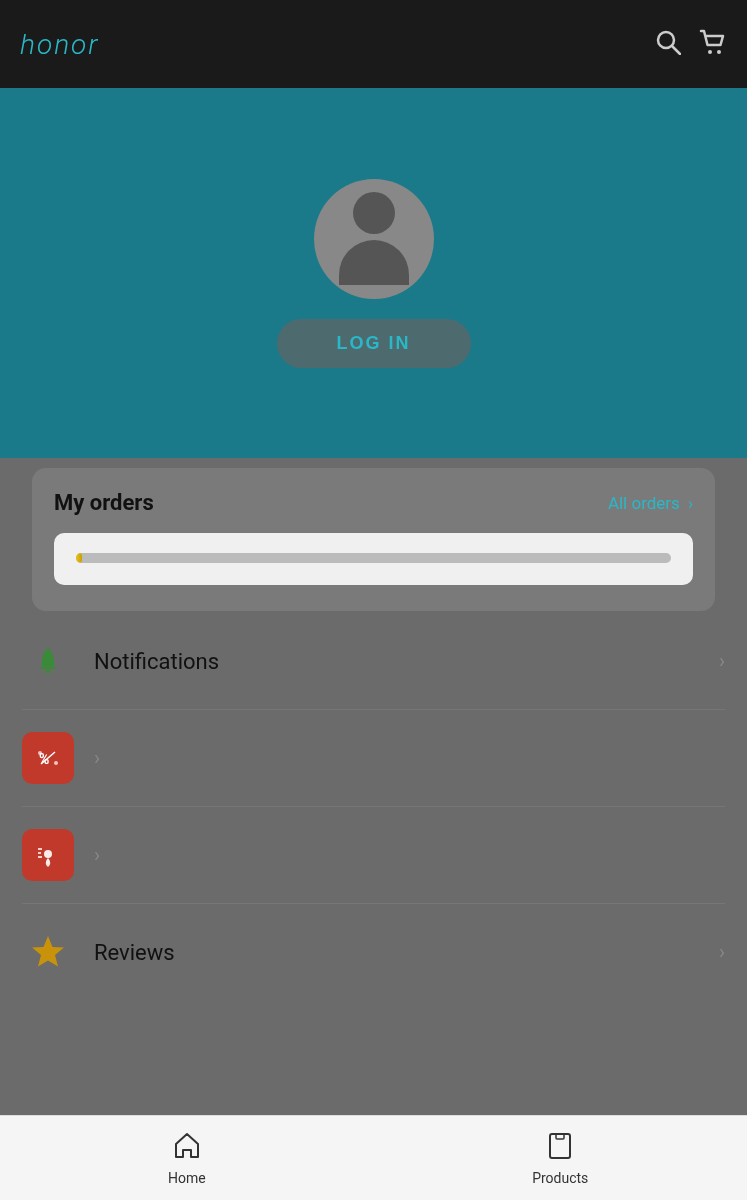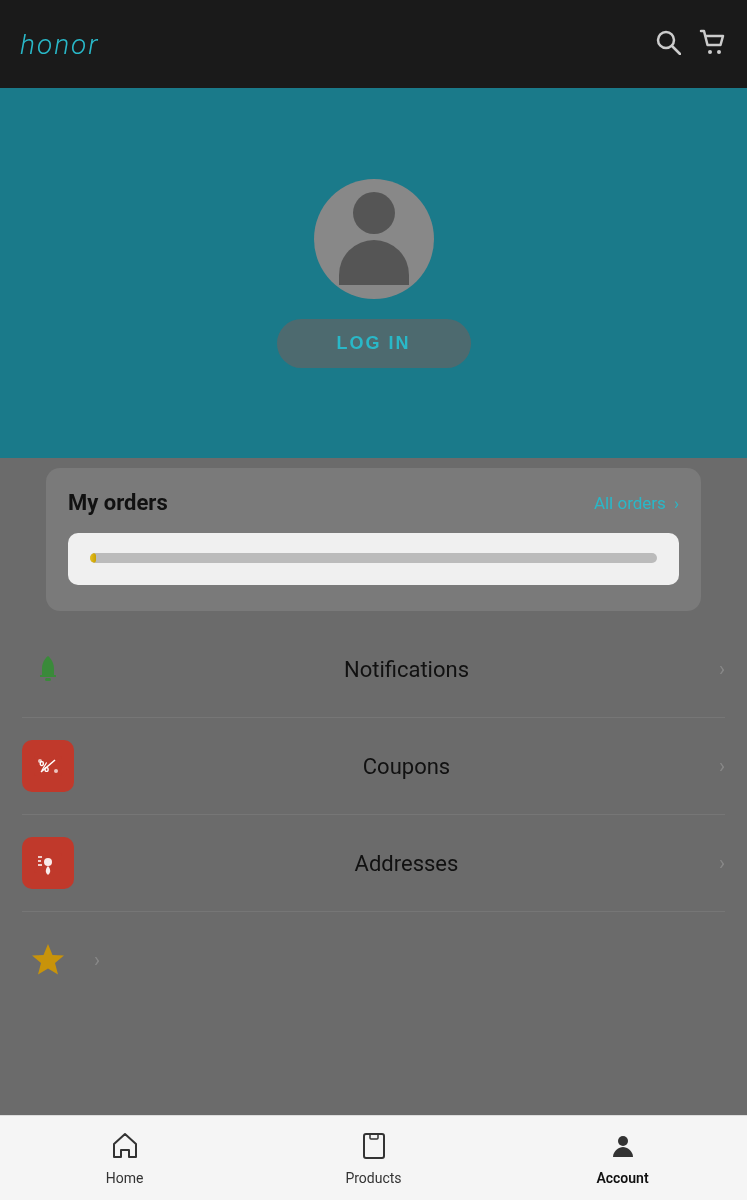--- a/index.html
+++ b/index.html
@@ -85,21 +85,21 @@
       padding: 14px 60px;
       color: #29b8c8;
       font-size: 18px;
       font-weight: 600;
       letter-spacing: 2px;
       cursor: pointer;
     }
 
     
     .orders-card {
-      margin: 0 28px;
+      margin: 0 14px;
       background: #7a7a7a;
       border-radius: 14px;
       padding: 22px 22px 26px 22px;
       margin-top: -10px;
     }
     .orders-header {
       display: flex;
       align-items: center;
       justify-content: space-between;
       margin-bottom: 18px;
@@ -147,22 +147,21 @@
     }
     .progress-bar-fill {
       height: 100%;
       border-radius: 5px;
       background: linear-gradient(to right, #e8c020, #c8a000);
     }
 
     
     .menu-list {
       background: #6b6b6b;
-      padding: 10px 22px;
-      text-align: center;
+      padding: 2px 22px;
     }
     .menu-item {
       display: flex;
       align-items: center;
       padding: 22px 0;
       border-bottom: 1px solid rgba(255,255,255,0.08);
       cursor: pointer;
     }
     .menu-item:last-child {
       border-bottom: none;
@@ -296,45 +295,44 @@
   <div class="menu-item">
     <div class="menu-icon-wrap menu-icon-coupon">
       <svg width="32" height="32" viewBox="0 0 32 32" fill="none">
         <rect x="2" y="6" width="28" height="20" rx="3" fill="#c0392b"></rect>
         <text x="7" y="22" font-size="14" fill="white" font-weight="bold">%</text>
         <circle cx="8" cy="11" r="2" fill="white" opacity="0.7"></circle>
         <circle cx="24" cy="21" r="2" fill="white" opacity="0.7"></circle>
         <line x1="9" y1="22" x2="23" y2="10" stroke="white" stroke-width="1.5"></line>
       </svg>
     </div>
-    <span class="menu-label">Coupons</span>
     <span class="menu-chevron">›</span>
   </div>
 
   <div class="menu-item">
     <div class="menu-icon-wrap menu-icon-address">
       <svg width="32" height="32" viewBox="0 0 32 32" fill="none">
         <rect x="2" y="6" width="28" height="20" rx="3" fill="#c0392b"></rect>
         <circle cx="16" cy="15" r="4" fill="white" opacity="0.9"></circle>
         <path d="M16 19 C16 19 11 24 16 28 C21 24 16 19 16 19Z" fill="white" opacity="0.9"></path>
         <line x1="6" y1="10" x2="10" y2="10" stroke="white" stroke-width="1.5"></line>
         <line x1="6" y1="14" x2="9" y2="14" stroke="white" stroke-width="1.5"></line>
         <line x1="6" y1="18" x2="10" y2="18" stroke="white" stroke-width="1.5"></line>
       </svg>
     </div>
-    <span class="menu-label">Addresses</span>
     <span class="menu-chevron">›</span>
   </div>
 
   <div class="menu-item">
     <div class="menu-icon-wrap menu-icon-reviews">
       <svg width="38" height="36" viewBox="0 0 38 36" fill="none">
         <path d="M19 2 L23.5 13 L35 13.5 L26 21 L29 32.5 L19 26.5 L9 32.5 L12 21 L3 13.5 L14.5 13 Z" fill="#c8930a"></path>
       </svg>
     </div>
+    <span class="menu-label">Reviews</span>
     <span class="menu-chevron">›</span>
   </div>
 
 </div>
 
 <div class="bottom-nav">
 
   <div class="nav-item">
     <span class="nav-icon">
       <svg width="28" height="28" viewBox="0 0 28 28" fill="none">
@@ -348,23 +346,14 @@
     <span class="nav-icon">
       <svg width="26" height="28" viewBox="0 0 26 28" fill="none">
         <rect x="3" y="3" width="20" height="24" rx="2" stroke="#333" stroke-width="2" fill="none"></rect>
         <rect x="9" y="3" width="8" height="5" rx="1" stroke="#333" stroke-width="1.5" fill="none"></rect>
       </svg>
     </span>
     <span class="nav-label">Products</span>
   </div>
 
 
-  <div class="nav-item active">
-    <span class="nav-icon">
-      <svg width="28" height="28" viewBox="0 0 28 28" fill="none">
-        <circle cx="14" cy="10" r="5" fill="#333"></circle>
-        <path d="M4 26 C4 20 10 16 14 16 C18 16 24 20 24 26" fill="#333"></path>
-      </svg>
-    </span>
-    <span class="nav-label">Account</span>
-  </div>
 
 </div>
 
 </body></html>

